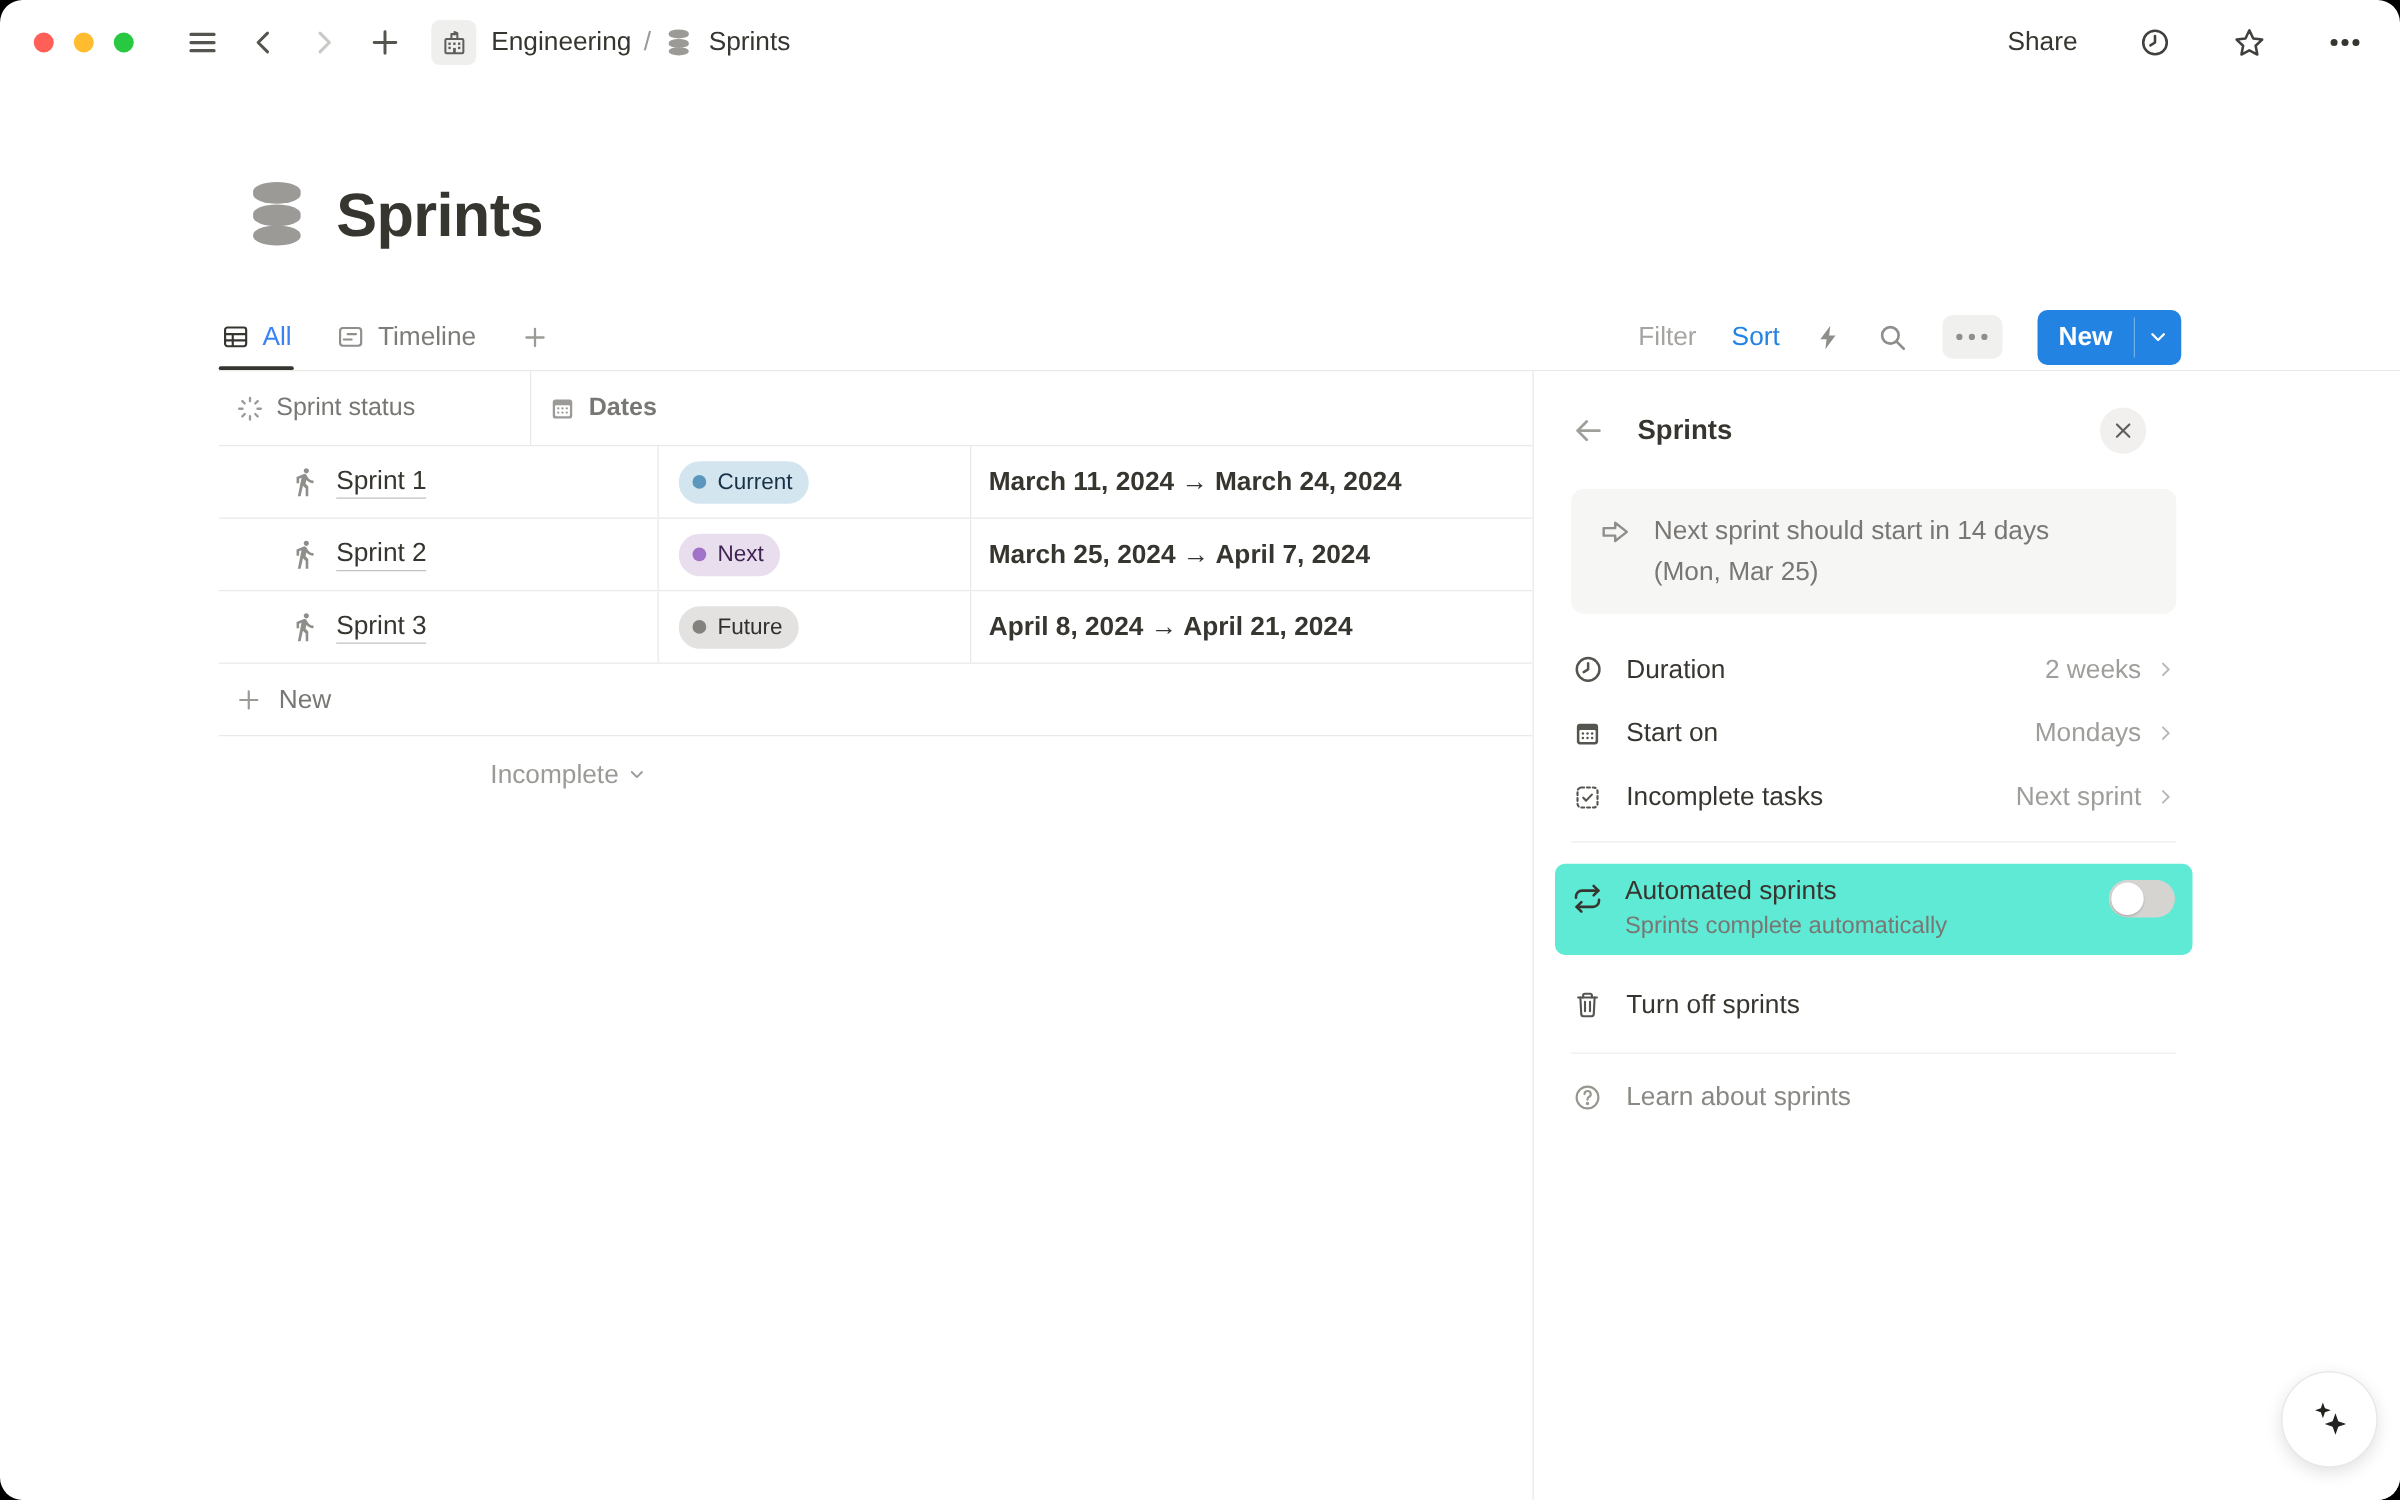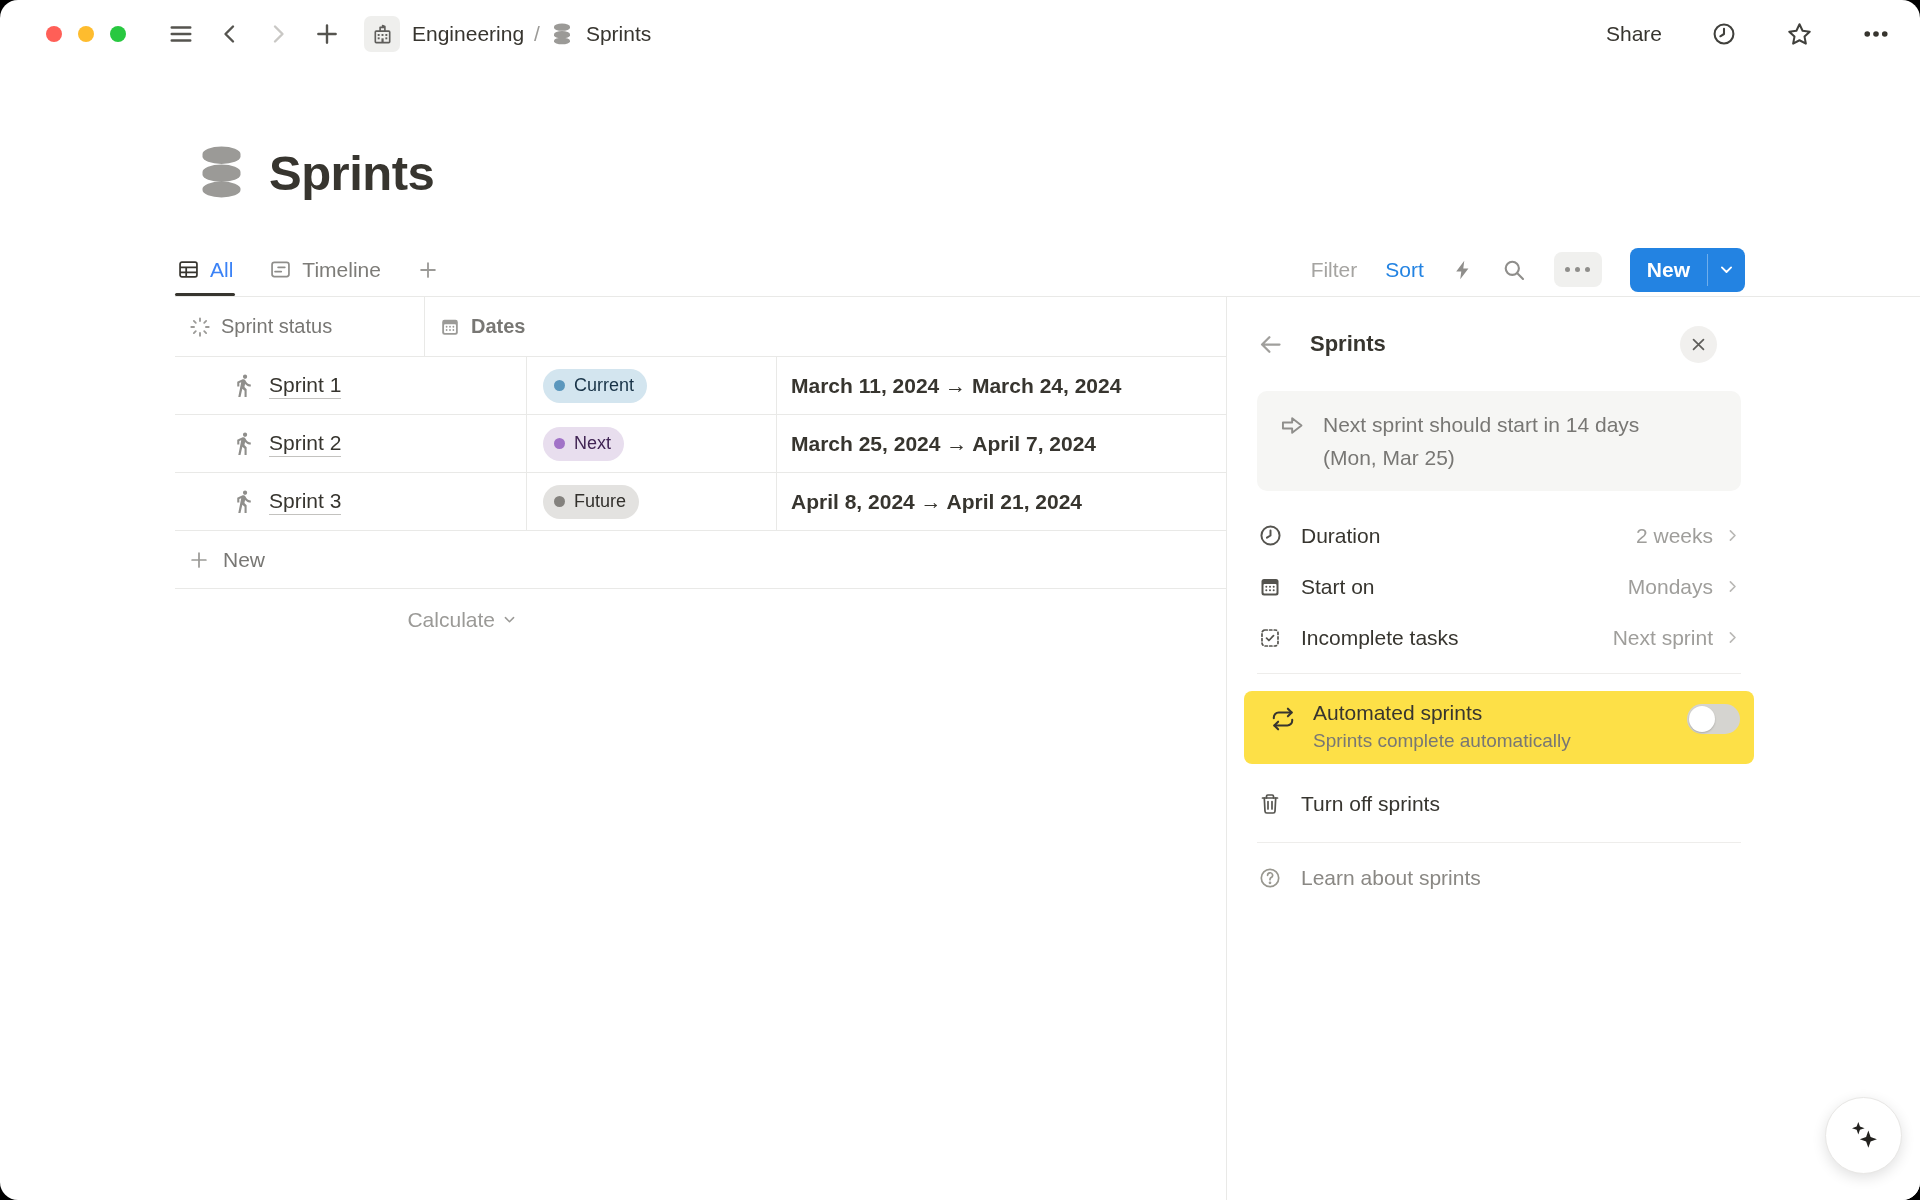--- a/index.html
+++ b/index.html
@@ -1,20 +1,20 @@
 <!DOCTYPE html>
 <html><head>
 <meta charset="utf-8">
 <style>
   html,body{margin:0;padding:0;width:1920px;height:1200px;background:#000;font-family:"Liberation Sans",sans-serif;}
   *{box-sizing:border-box;}
   .window{position:absolute;inset:0;background:#fff;border-radius:18px;overflow:hidden;color:#37352f;}
 
   
-  .topbar{position:absolute;left:0;top:0;right:0;height:68px;display:flex;align-items:center;padding:0 30px 0 27px;margin-left:19px;}
+  .topbar{position:absolute;left:0;top:0;right:0;height:68px;display:flex;align-items:center;padding:0 30px 0 27px;}
   .traffic{display:flex;gap:16px;align-items:center;}
   .light{width:16px;height:16px;border-radius:50%;}
   .light.red{background:#ff5f57;} .light.yellow{background:#febc2e;} .light.green{background:#28c840;}
   .navicons{display:flex;align-items:center;gap:24px;margin-left:42px;}
   .icon-btn{display:flex;align-items:center;justify-content:center;cursor:pointer;background:none;border:none;padding:0;}
   .crumb{display:flex;align-items:center;margin-left:24px;font-size:21px;}
   .crumb-box{width:36px;height:36px;border-radius:7px;background:#efefed;display:flex;align-items:center;justify-content:center;}
   .crumb-name{margin-left:12px;color:#37352f;cursor:pointer;}
   .crumb-sep{margin:0 10px;color:#9b9a97;}
   .crumb-db{display:flex;align-items:center;color:#9b9a97;}
@@ -86,21 +86,21 @@
   .notice{margin-top:25px;background:#f6f6f4;border-radius:10px;padding:17px 22px;display:flex;gap:17px;}
   .notice-icon{color:#8f8e8b;margin-top:4px;flex:none;display:flex;}
   .notice-text{font-size:21px;line-height:33px;color:#787774;}
   .settings{margin-top:19px;}
   .s-row{height:51px;display:flex;align-items:center;cursor:pointer;}
   .s-icon{width:26px;display:flex;justify-content:center;color:#55544f;}
   .s-label{margin-left:18px;font-size:21px;color:#37352f;}
   .s-value{margin-left:auto;font-size:21px;color:#9f9e9b;}
   .s-chev{margin-left:11px;color:#b9b8b5;display:flex;}
   .p-div{height:1px;background:#eeedeb;margin-top:10px;}
-  .auto-row{margin:17px -13px 12px -13px;background:#fde047;border-radius:8px;padding:10px 14px 12px 26px;display:flex;cursor:pointer;}
+  .auto-row{margin:17px -13px 12px -13px;background:#5eead4;border-radius:8px;padding:10px 14px 12px 13px;display:flex;cursor:pointer;}
   .auto-icon{color:#37352f;margin-top:5px;display:flex;flex:none;}
   .auto-texts{margin-left:17px;}
   .auto-label{font-size:21px;color:#37352f;}
   .auto-sub{font-size:19px;color:#787774;margin-top:5px;}
   .toggle{margin-left:auto;margin-top:3px;width:53px;height:30px;border-radius:15px;background:#d5d4d0;position:relative;flex:none;cursor:pointer;}
   .toggle .knob{position:absolute;left:2px;top:2px;width:26px;height:26px;border-radius:50%;background:#fff;box-shadow:0 1px 2px rgba(0,0,0,0.2);}
   .turnoff-row{margin-top:10px;height:56px;display:flex;align-items:center;cursor:pointer;}
   .turnoff-row .s-label{color:#37352f;}
   .learn-row{margin-top:7px;height:56px;display:flex;align-items:center;cursor:pointer;}
   .learn-icon{width:26px;display:flex;justify-content:center;color:#98978f;}
@@ -357,21 +357,21 @@
     <div class="new-row">
       <span class="plus">
         <svg width="22" height="22" viewBox="0 0 24 24" fill="none" stroke="#9b9a97" stroke-width="1.9" stroke-linecap="round">
             <path d="M12 4.5v15M4.5 12h15"></path>
           </svg>
       </span>
       <span>New</span>
     </div>
 
     <div class="calc-row">
-      <span>Calculate</span>
+      <span>Incomplete</span>
       <svg width="15" height="15" viewBox="0 0 24 24" fill="none" stroke="#9b9a97" stroke-width="2.4" stroke-linecap="round" stroke-linejoin="round">
           <path d="M5.5 9 12 15.5 18.5 9"></path>
         </svg>
     </div>
   </div>
 
   <div class="panel">
     <div class="panel-inner">
       <div class="p-header">
         <span class="p-back">

